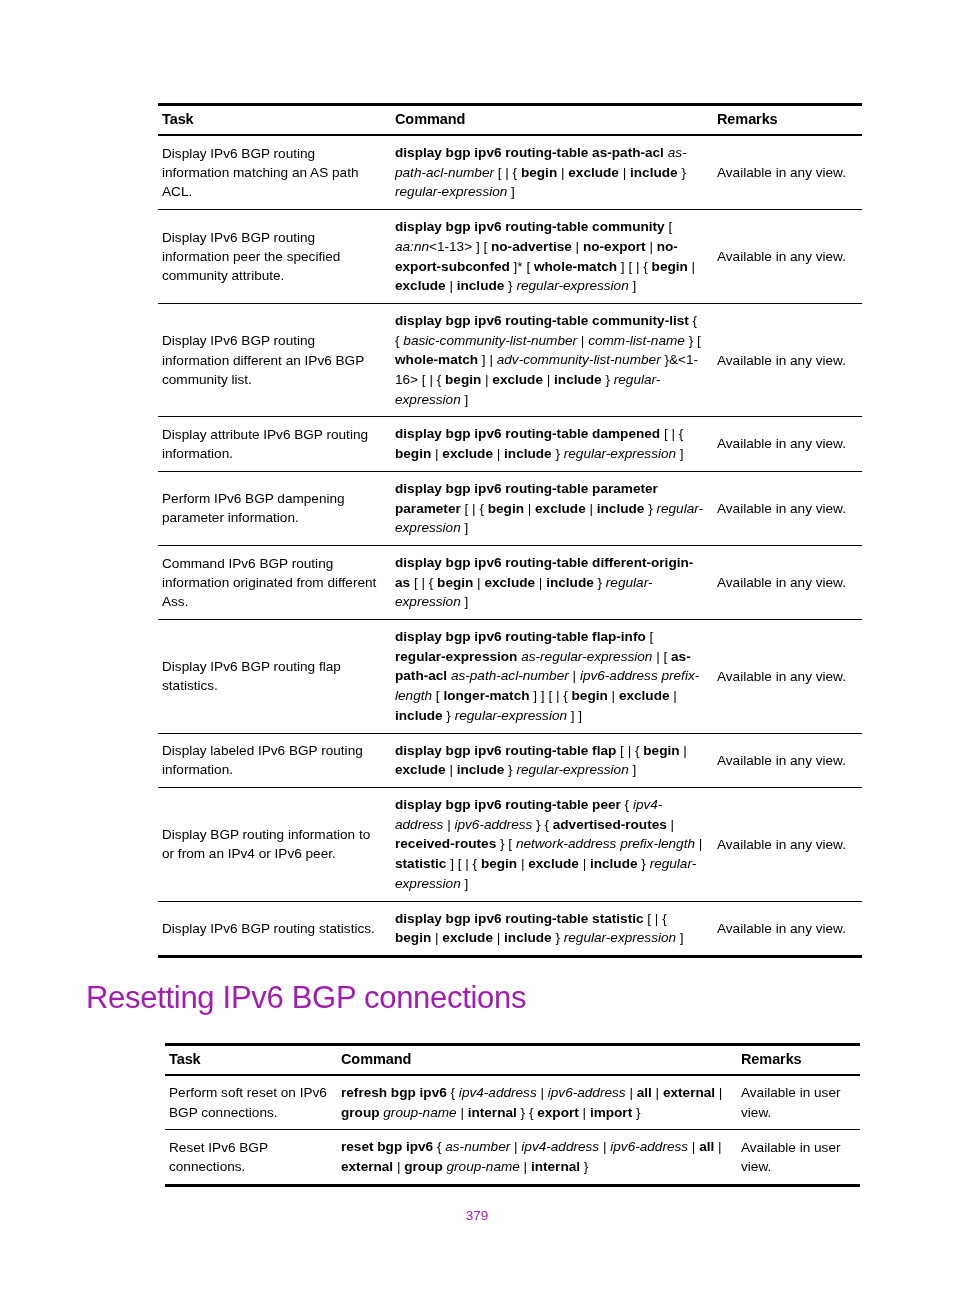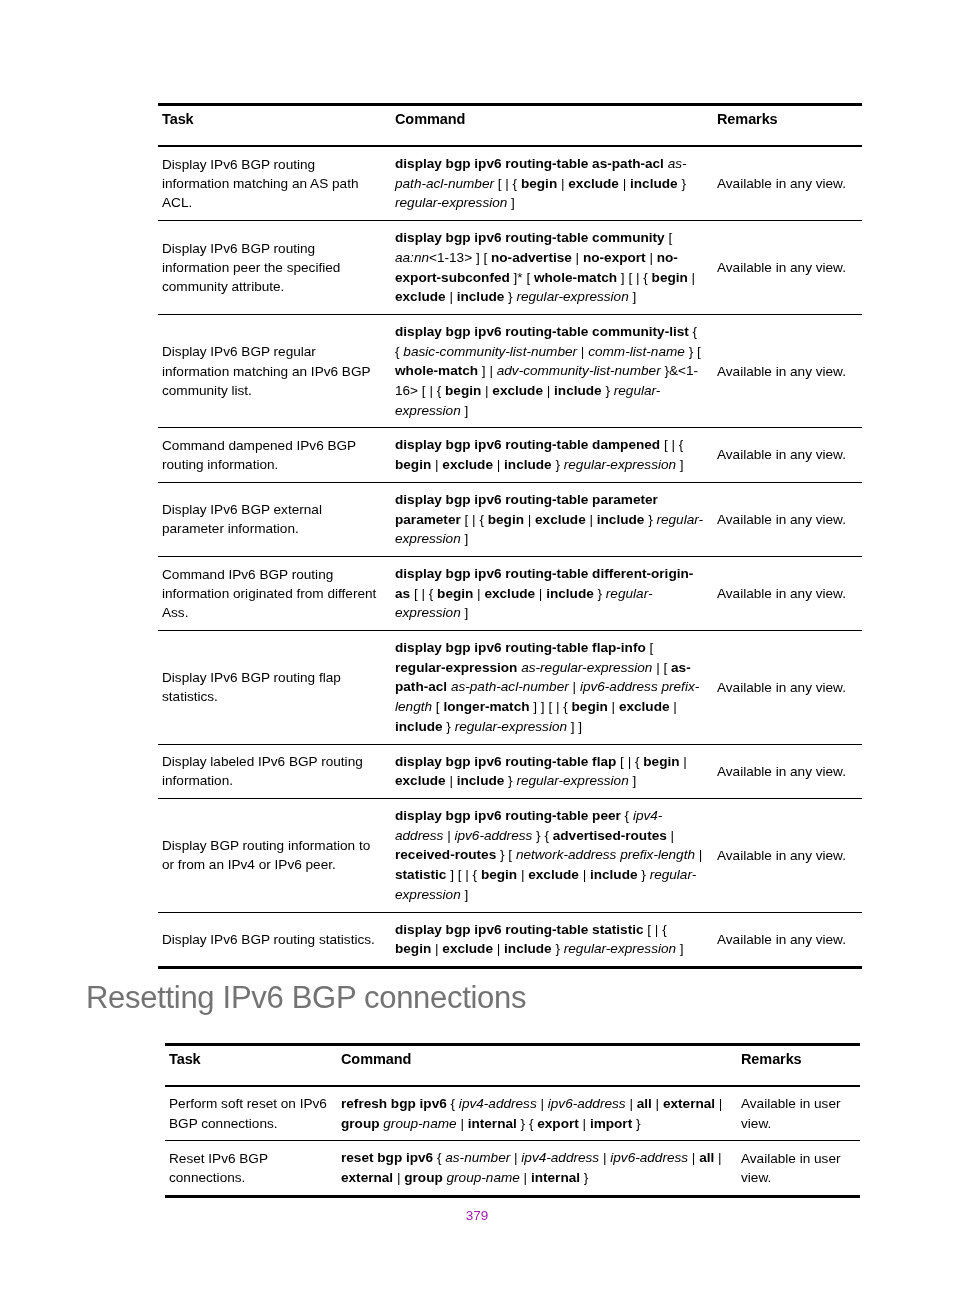--- a/index.html
+++ b/index.html
@@ -40,21 +40,21 @@
     position: absolute;
     left: 165px;
     top: 1043px;
     width: 695px;
   }
 
   .cmd-table th {
     text-align: left;
     font-weight: bold;
     font-size: 14.5px;
-    padding: 5px 8px 18px 4px;
+    padding: 5px 8px 7px 4px;
     border-bottom: 2px solid #000;
     vertical-align: bottom;
     letter-spacing: -0.1px;
   }
 
   .cmd-table td {
     vertical-align: middle;
     padding: 7px 8px 7px 4px;
     border-top: 1px solid #000;
     font-size: 13.6px;
@@ -128,31 +128,31 @@
           <td class="cell-task">Display IPv6 BGP routing information matching an AS path ACL.</td>
           <td class="cell-cmd"><span class="kw">display bgp ipv6 routing-table as-path-acl</span><span class="pl"> </span><span class="var">as-path-acl-number</span><span class="pl"> [ | { </span><span class="kw">begin</span><span class="pl"> | </span><span class="kw">exclude</span><span class="pl"> | </span><span class="kw">include</span><span class="pl"> } </span><span class="var">regular-expression</span><span class="pl"> ]</span></td>
           <td class="cell-rem">Available in any view.</td>
         </tr>
         <tr>
           <td class="cell-task">Display IPv6 BGP routing information peer the specified community attribute.</td>
           <td class="cell-cmd"><span class="kw">display bgp ipv6 routing-table community</span><span class="pl"> [ </span><span class="var">aa:nn</span><span class="pl">&lt;1-13&gt; ] [ </span><span class="kw">no-advertise</span><span class="pl"> | </span><span class="kw">no-export</span><span class="pl"> | </span><span class="kw">no-export-subconfed</span><span class="pl"> ]* [ </span><span class="kw">whole-match</span><span class="pl"> ] [ | { </span><span class="kw">begin</span><span class="pl"> | </span><span class="kw">exclude</span><span class="pl"> | </span><span class="kw">include</span><span class="pl"> } </span><span class="var">regular-expression</span><span class="pl"> ]</span></td>
           <td class="cell-rem">Available in any view.</td>
         </tr>
         <tr>
-          <td class="cell-task">Display IPv6 BGP regular information matching an IPv6 BGP community list.</td>
+          <td class="cell-task">Display IPv6 BGP routing information different an IPv6 BGP community list.</td>
           <td class="cell-cmd"><span class="kw">display bgp ipv6 routing-table community-list</span><span class="pl"> { { </span><span class="var">basic-community-list-number</span><span class="pl"> | </span><span class="var">comm-list-name</span><span class="pl"> } [ </span><span class="kw">whole-match</span><span class="pl"> ] | </span><span class="var">adv-community-list-number</span><span class="pl"> }&amp;&lt;1-16&gt; [ | { </span><span class="kw">begin</span><span class="pl"> | </span><span class="kw">exclude</span><span class="pl"> | </span><span class="kw">include</span><span class="pl"> } </span><span class="var">regular-expression</span><span class="pl"> ]</span></td>
           <td class="cell-rem">Available in any view.</td>
         </tr>
         <tr>
-          <td class="cell-task">Command dampened IPv6 BGP routing information.</td>
+          <td class="cell-task">Display attribute IPv6 BGP routing information.</td>
           <td class="cell-cmd"><span class="kw">display bgp ipv6 routing-table dampened</span><span class="pl"> [ | { </span><span class="kw">begin</span><span class="pl"> | </span><span class="kw">exclude</span><span class="pl"> | </span><span class="kw">include</span><span class="pl"> } </span><span class="var">regular-expression</span><span class="pl"> ]</span></td>
           <td class="cell-rem">Available in any view.</td>
         </tr>
         <tr>
-          <td class="cell-task">Display IPv6 BGP external parameter information.</td>
+          <td class="cell-task">Perform IPv6 BGP dampening parameter information.</td>
           <td class="cell-cmd"><span class="kw">display bgp ipv6 routing-table parameter parameter</span><span class="pl"> [ | { </span><span class="kw">begin</span><span class="pl"> | </span><span class="kw">exclude</span><span class="pl"> | </span><span class="kw">include</span><span class="pl"> } </span><span class="var">regular-expression</span><span class="pl"> ]</span></td>
           <td class="cell-rem">Available in any view.</td>
         </tr>
         <tr>
           <td class="cell-task">Command IPv6 BGP routing information originated from different Ass.</td>
           <td class="cell-cmd"><span class="kw">display bgp ipv6 routing-table different-origin-as</span><span class="pl"> [ | { </span><span class="kw">begin</span><span class="pl"> | </span><span class="kw">exclude</span><span class="pl"> | </span><span class="kw">include</span><span class="pl"> } </span><span class="var">regular-expression</span><span class="pl"> ]</span></td>
           <td class="cell-rem">Available in any view.</td>
         </tr>
         <tr>
           <td class="cell-task">Display IPv6 BGP routing flap statistics.</td>
@@ -170,21 +170,21 @@
           <td class="cell-rem">Available in any view.</td>
         </tr>
         <tr>
           <td class="cell-task">Display IPv6 BGP routing statistics.</td>
           <td class="cell-cmd"><span class="kw">display bgp ipv6 routing-table statistic</span><span class="pl"> [ | { </span><span class="kw">begin</span><span class="pl"> | </span><span class="kw">exclude</span><span class="pl"> | </span><span class="kw">include</span><span class="pl"> } </span><span class="var">regular-expression</span><span class="pl"> ]</span></td>
           <td class="cell-rem">Available in any view.</td>
         </tr>
       </tbody>
   </table>
 
-  <h1 class="section-heading" style="color: #737373;">Resetting IPv6 BGP connections</h1>
+  <h1 class="section-heading" style="color: #a21caf;">Resetting IPv6 BGP connections</h1>
 
   <table class="cmd-table" id="table-reset">
     <colgroup>
       <col class="col-task">
         <col class="col-cmd">
         <col class="col-rem">
     </colgroup>
     <thead>
       <tr>
         <th>Task</th>

